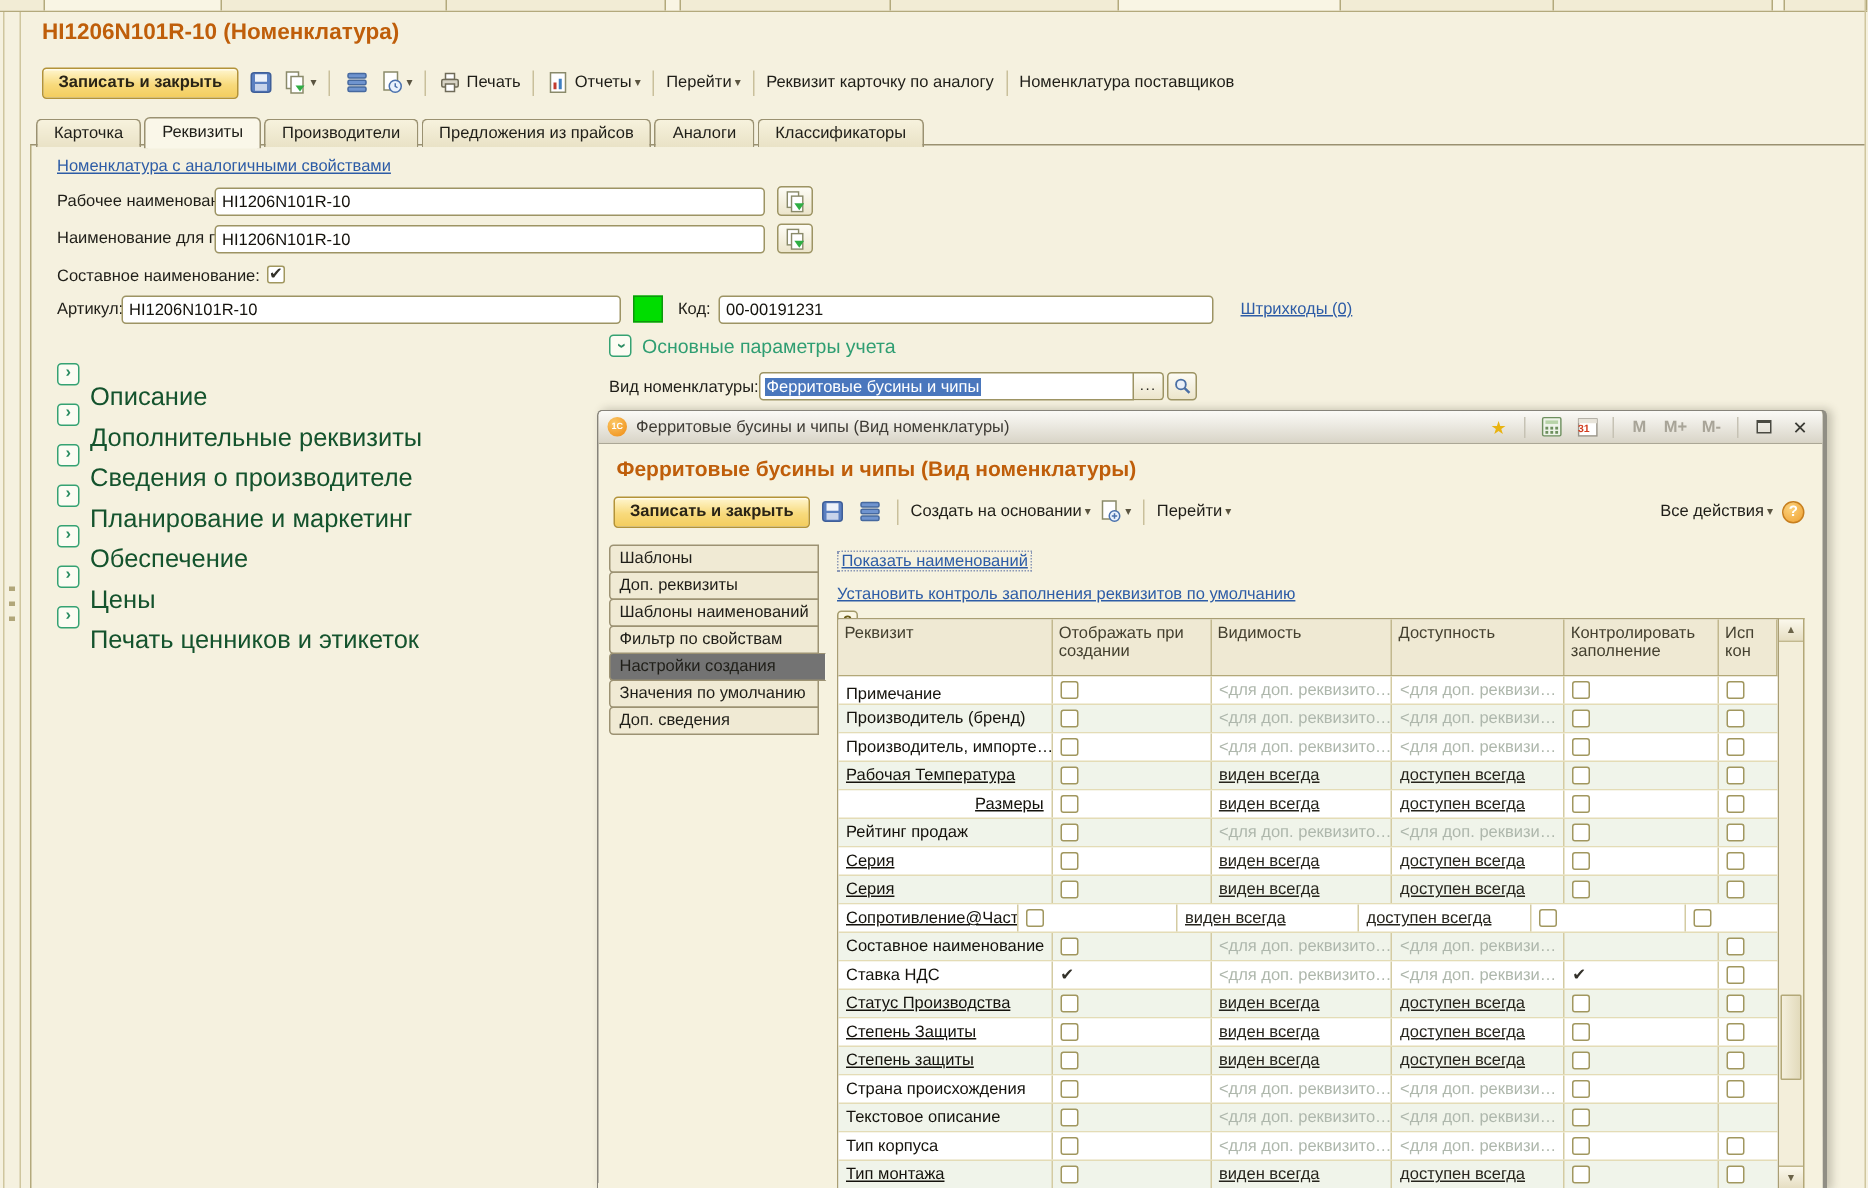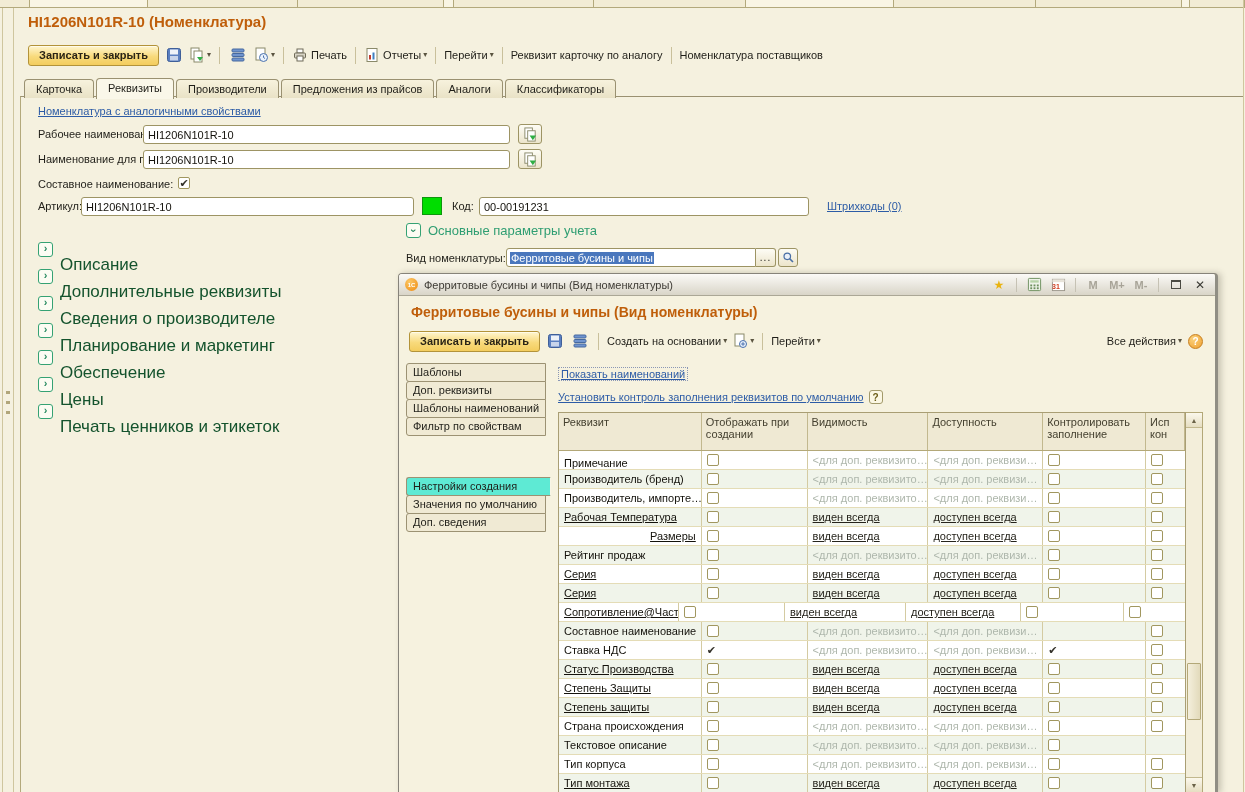--- a/index.html
+++ b/index.html
@@ -83,25 +83,25 @@
   .modal-header { position:absolute; left:12px; top:30px; font-size:14px; font-weight:bold; color:#bf5e0a; white-space:nowrap; }
   .toolbar2 { left:10px; top:54px; position:absolute; }
   .toolbar2-right { position:absolute; right:12px; top:54px; display:flex; align-items:center; gap:6px; height:26px; }
   .help-circle { width:15px; height:15px; border-radius:50%; border:1px solid #c77f1e;
                  background:radial-gradient(circle at 35% 30%, #fbd27c, #efa031); color:#fff; font-weight:bold; font-size:10px;
                  display:inline-flex; align-items:center; justify-content:center; cursor:pointer; }
   
   .side-tabs { position:absolute; left:7px; top:89px; width:145px; }
   .sidetab { width:140px; padding:2px 6px 3px; border:1px solid #9c9273; border-radius:3px 0 0 3px; margin-bottom:-1px;
              background:#f0ead4; cursor:pointer; white-space:nowrap; overflow:hidden; }
-  .sidetab.active { background:#5eead4; width:145px; position:relative; z-index:2; border-right-color:#f8f5e6;margin-top:42px; }
+  .sidetab.active { background:#737373; width:145px; position:relative; z-index:2; border-right-color:#f8f5e6; }
   
   .mlink1 { position:absolute; left:159px; top:94px; }
   .mlink1 .link { border:1px dotted #8a97b5; padding:0 2px; }
-  .mlink2 { position:absolute; left:159px; top:116px; display:flex; align-items:center; gap:5px; }
+  .mlink2 { position:absolute; left:159px; top:116px; display:flex; gap:5px;flex-direction:column; }
   .qbadge { width:14px; height:14px; border:1px solid #a39a6a; border-radius:3px; background:#fbf7e3; color:#6b5d17;
             font-size:10px; font-weight:bold; display:inline-flex; align-items:center; justify-content:center; cursor:pointer; }
   
   .attr-table { position:absolute; left:159px; top:138px; width:628px; border:1px solid #a99e74; background:#fff; }
   .thead { display:flex; height:38px; background:#efe9d3; border-bottom:1px solid #b3a878; }
   .th { padding:3px 4px; border-right:1px solid #c2b88e; font-size:11px; color:#454130; overflow:hidden; }
   .trow { display:flex; height:19px; background:#fff; border-bottom:1px solid #e4dcb6; }
   .trow.alt { background:#f0f4ea; }
   .tcell { display:flex; align-items:center; padding:0 5px; border-right:1px solid #d4cba2; overflow:hidden; white-space:nowrap; }
   .aname { color:#14120c; cursor:pointer; }

